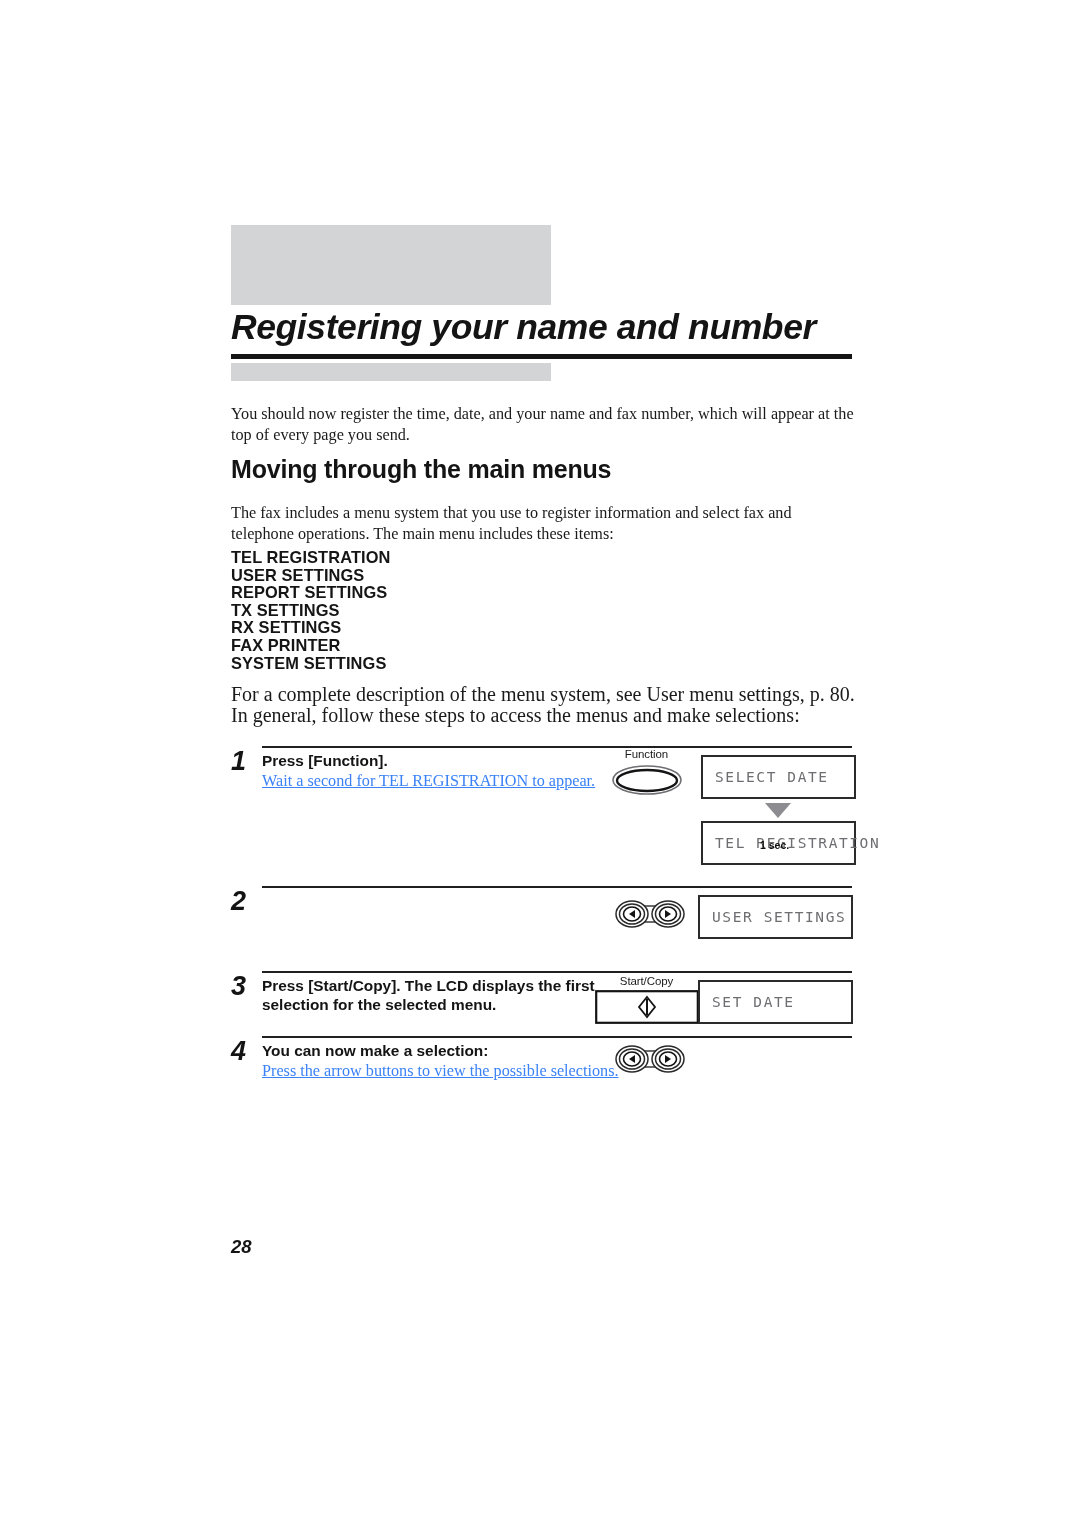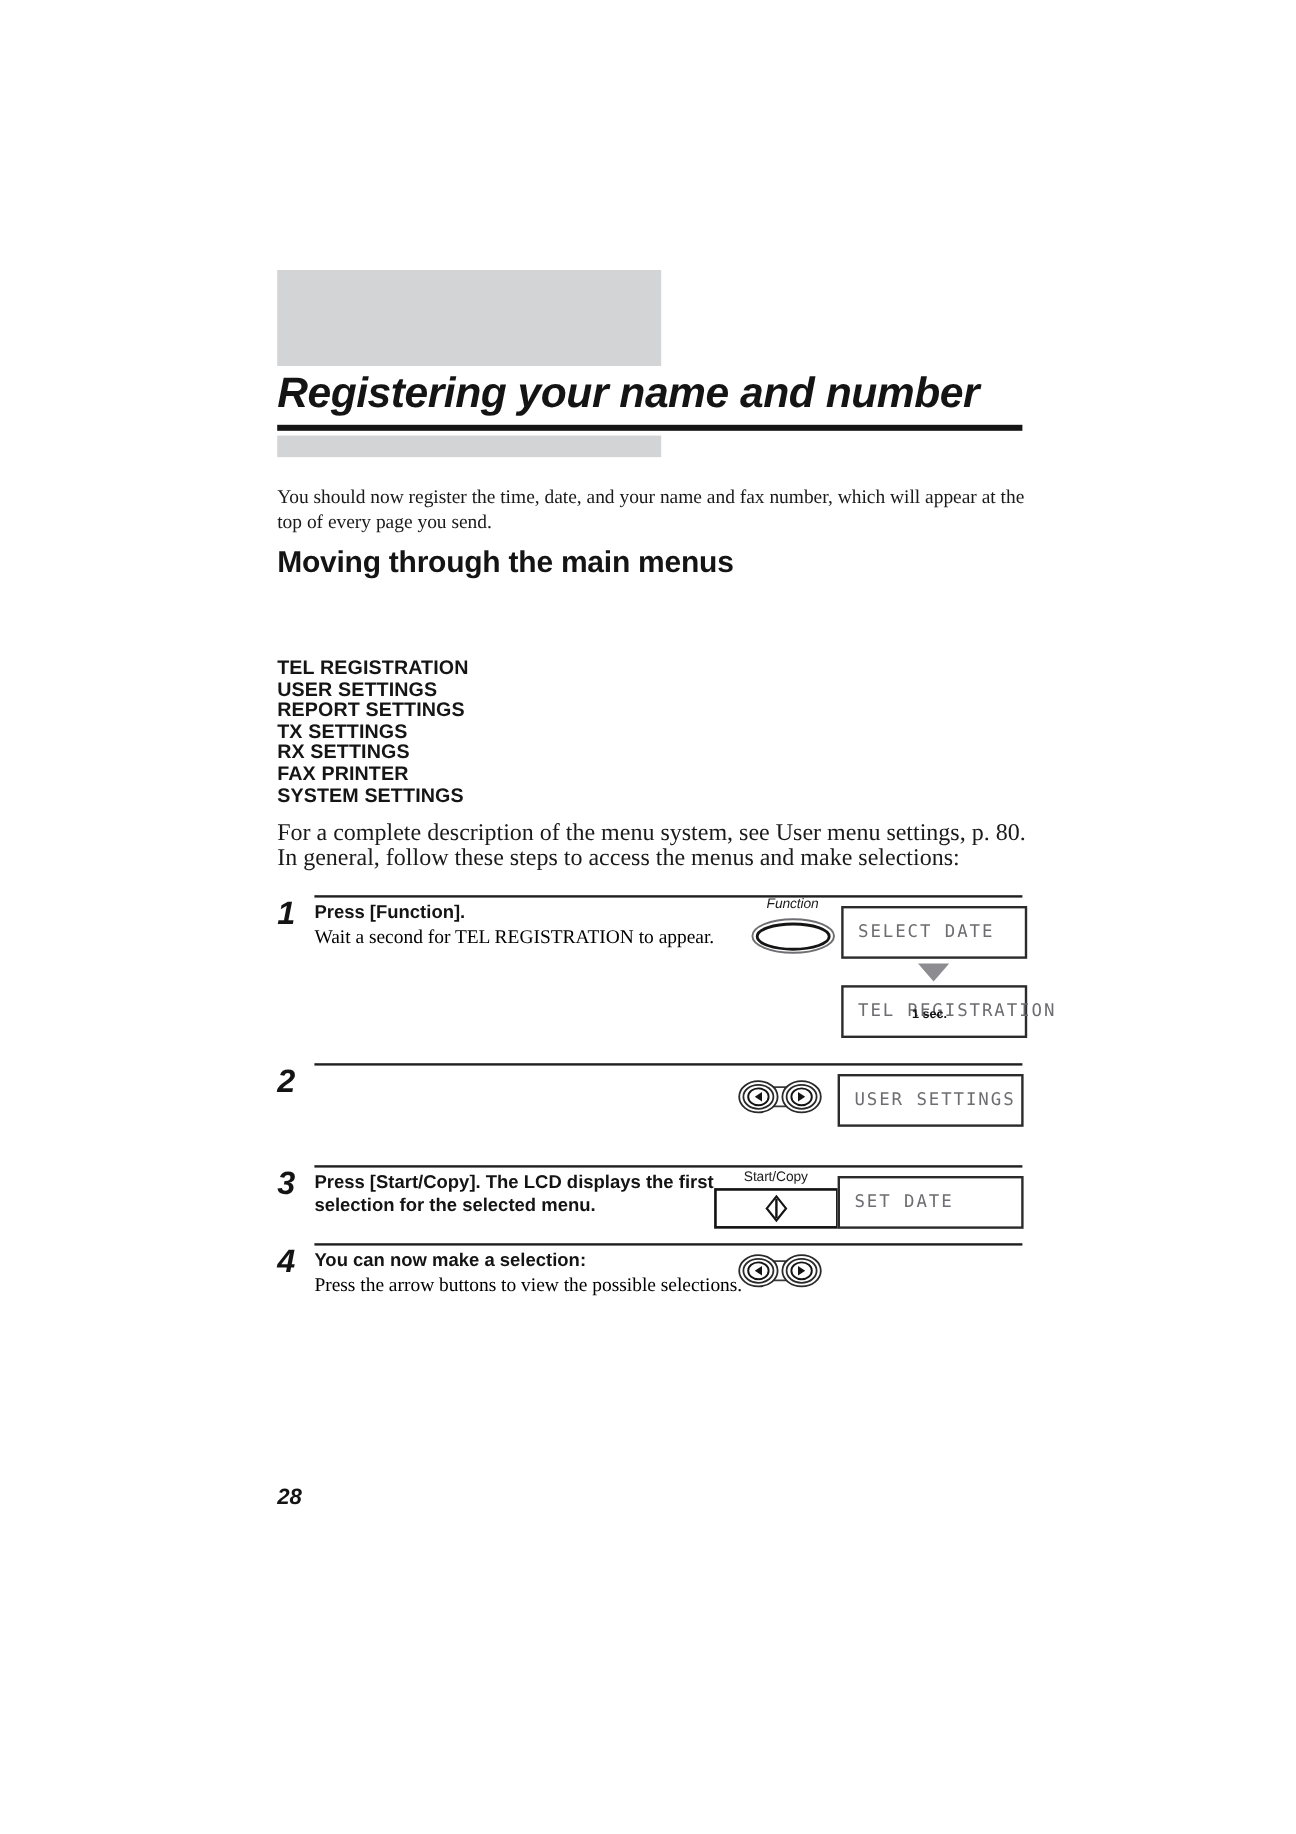--- a/index.html
+++ b/index.html
@@ -152,21 +152,22 @@
     font-family: "Liberation Sans", sans-serif;
     font-weight: bold;
     font-size: 15.4px;
     line-height: 18.6px;
     color: #141414;
   }
   .step-plain {
     font-family: "Liberation Serif", serif;
     font-size: 16.2px;
     line-height: 20.5px;
-    color: #000000;
+    color: #3b82f6;
+    text-decoration: underline;
   }
   .tri { font-size: 13px; line-height: 1; }
 
   
   .btn-label {
     font-family: "Liberation Sans", sans-serif;
     font-size: 11.5px;
     color: #1b1b1b;
     text-align: center;
     letter-spacing: -0.1px;
@@ -238,20 +239,21 @@
   <div class="page-title">Registering your name and number</div>
 
   <div class="title-rule"></div>
 
   <div class="hdr-gray-bot"></div>
 
   <div class="intro">You should now register the time, date, and your name and fax number, which will appear at the top of every page you send.</div>
 
   <div class="sec-head">Moving through the main menus</div>
 
+  <div class="para2">The fax includes a menu system that you use to register information and select fax and telephone operations. The main menu includes these items:</div>
 
   <div class="menu-list">
     <div>TEL REGISTRATION</div>
     <div>USER SETTINGS</div>
     <div>REPORT SETTINGS</div>
     <div>TX SETTINGS</div>
     <div>RX SETTINGS</div>
     <div>FAX PRINTER</div>
     <div>SYSTEM SETTINGS</div>
   </div>
@@ -262,21 +264,21 @@
   </div>
 
   <div class="step" style="top:746px; height:130px;">
     <div class="step-rule"></div>
     <div class="step-num">1</div>
     <div class="step-body">
       <div class="step-bold">Press [Function].</div>
       <div class="step-plain">Wait a second for TEL REGISTRATION to appear.</div>
     </div>
 
-    <div class="fn-btn-wrap" style="left:382px; top:2px; width:95px;font-style:italic;">
+    <div class="fn-btn-wrap" style="left:368px; top:2px; width:95px;">
       <div class="btn-label">Function</div>
       <svg width="72" height="32" viewBox="0 0 72 32" style="margin:4px auto 0;">
         <ellipse cx="36" cy="16" rx="34" ry="14" fill="#ffffff" stroke="#6f6f73" stroke-width="1.6"></ellipse>
         <ellipse cx="36" cy="16.5" rx="30" ry="10.5" fill="#ffffff" stroke="#141414" stroke-width="2.4"></ellipse>
       </svg>
     </div>
 
     <div class="lcd" style="left:470px; top:9px; width:155px; height:44px;">
       <span>SELECT DATE</span>
     </div>

